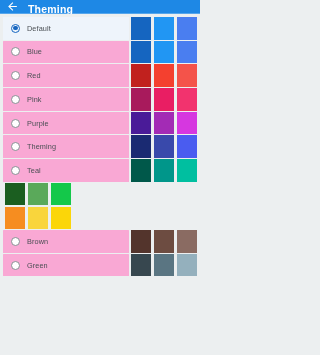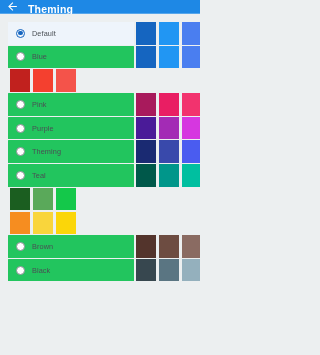--- a/index.html
+++ b/index.html
@@ -55,34 +55,34 @@
     letter-spacing: 0.2px;
     margin-left: 9px;
     margin-bottom: -1px;
     line-height: 11px;
     white-space: nowrap;
   }
 
   
   .list {
     padding: 0;
-    margin: 8px;
+    margin: 3px;
     background: #eceff0;
   }
   .row {
     position: relative;
     display: flex;
     align-items: stretch;
     height: 22.6px;
     margin-bottom: 1.1px;
     background: transparent;
   }
   .row-label-card {
     flex: 0 0 126px;
-    background: #22c55e;
+    background: #f9a8d4;
     display: flex;
     align-items: center;
     padding-left: 8px;
     box-sizing: border-box;
     border-radius: 0.5px;
   }
   .row.selected .row-label-card {
     background: #eef4fb;
   }
   .radio {
@@ -169,20 +169,24 @@
         <span class="row-label">Blue</span>
       </div>
       <div class="swatches">
         <span class="swatch" style="background: rgb(21, 101, 192);"></span>
         <span class="swatch" style="background: rgb(33, 150, 243);"></span>
         <span class="swatch" style="background: rgb(74, 126, 240);"></span>
       </div>
     </div>
 
     <div class="row">
+      <div class="row-label-card">
+        <span class="radio"></span>
+        <span class="row-label">Red</span>
+      </div>
       <div class="swatches">
         <span class="swatch" style="background: rgb(193, 33, 30);"></span>
         <span class="swatch" style="background: rgb(244, 64, 47);"></span>
         <span class="swatch" style="background: rgb(244, 83, 74);"></span>
       </div>
     </div>
 
     <div class="row">
       <div class="row-label-card">
         <span class="radio"></span>
@@ -256,21 +260,21 @@
       <div class="swatches">
         <span class="swatch" style="background: rgb(83, 52, 44);"></span>
         <span class="swatch" style="background: rgb(109, 76, 65);"></span>
         <span class="swatch" style="background: rgb(138, 107, 98);"></span>
       </div>
     </div>
 
     <div class="row">
       <div class="row-label-card">
         <span class="radio"></span>
-        <span class="row-label">Black</span>
+        <span class="row-label">Green</span>
       </div>
       <div class="swatches">
         <span class="swatch" style="background: rgb(55, 71, 79);"></span>
         <span class="swatch" style="background: rgb(90, 117, 130);"></span>
         <span class="swatch" style="background: rgb(148, 176, 189);"></span>
       </div>
     </div>
 
 
   </div>

